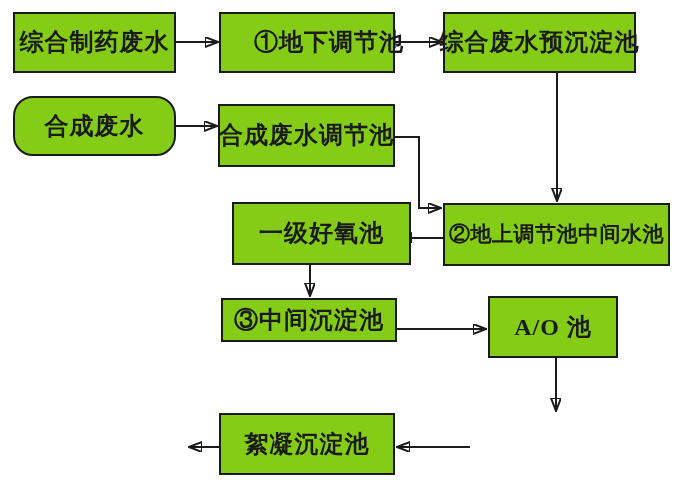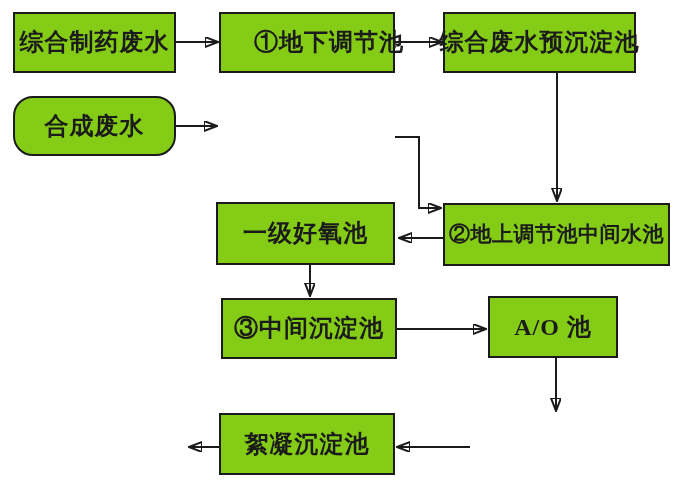--- a/index.html
+++ b/index.html
@@ -69,26 +69,27 @@
   </svg>
 
   <div class="node" style="left:13px; top:12px; width:163px; height:61px;">综合制药废水</div>
 
   <div class="node" style="left:219px; top:12px; width:176px; height:61px;padding-left:44px;">①地下调节池</div>
 
   <div class="node" style="left:443px; top:12px; width:193px; height:61px;">综合废水预沉淀池</div>
 
   <div class="node" style="left:13px; top:96px; width:163px; height:60px;border-radius:20px;">合成废水</div>
 
+  <div class="node" style="left:218px; top:104px; width:177px; height:63px;">合成废水调节池</div>
 
-  <div class="node" style="left:216px; top:202px; width:179px; height:63px;">一级好氧池</div>
+  <div class="node" style="left:232px; top:202px; width:179px; height:63px;">一级好氧池</div>
 
   <div class="node small" style="left:443px; top:203px; width:227px; height:63px;">②地上调节池中间水池</div>
 
-  <div class="node" style="left:221px; top:298px; width:176px; height:61px;">③中间沉淀池</div>
+  <div class="node" style="left:221px; top:298px; width:176px; height:44px;">③中间沉淀池</div>
 
   <div class="node" style="left:488px; top:296px; width:130px; height:62px;">A/O 池</div>
 
 
   <div class="node" style="left:219px; top:413px; width:176px; height:62px;">絮凝沉淀池</div>
 
 
 </div>
 
 </body></html>

